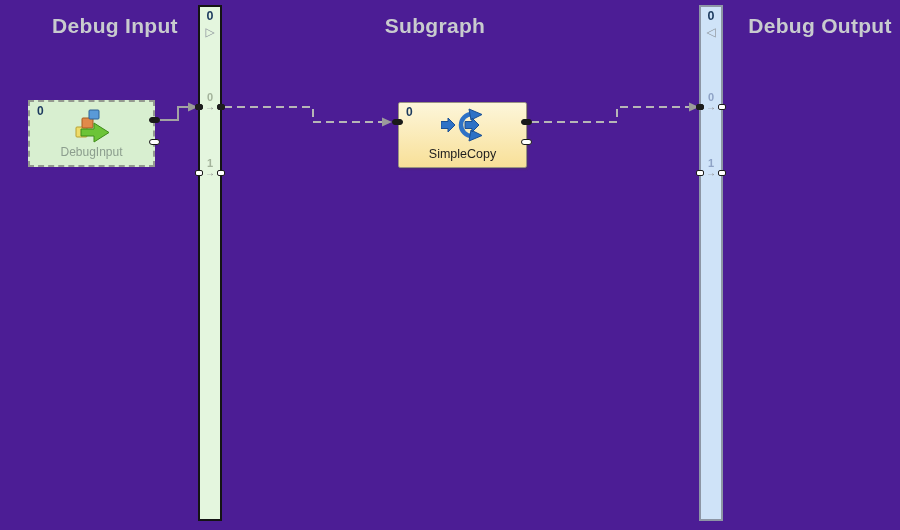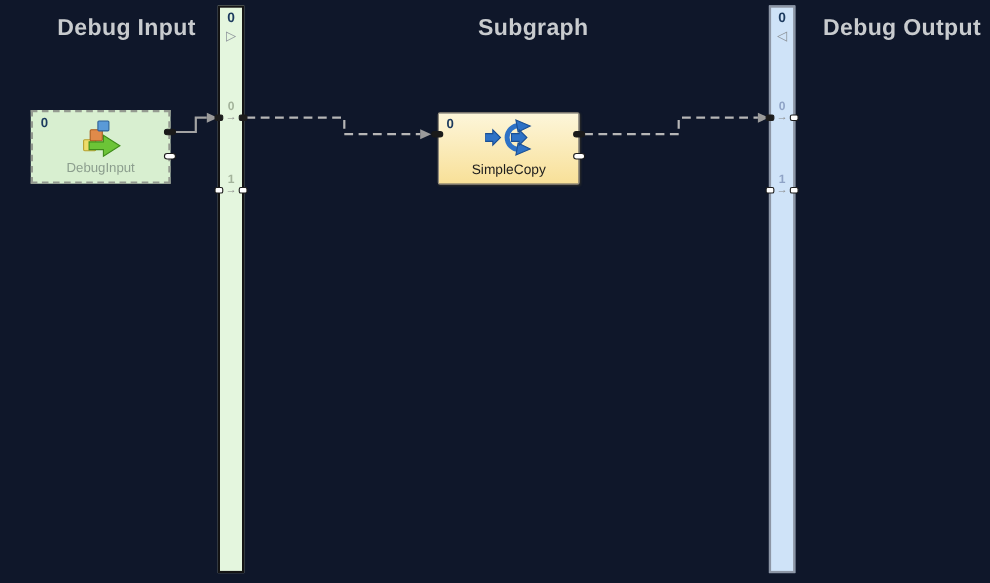--- a/index.html
+++ b/index.html
@@ -1,25 +1,25 @@
 <!DOCTYPE html>
 <html><head>
 <meta charset="utf-8">
 <style>
   html,body { margin:0; padding:0; background:#ffffff; }
   #canvas {
-    position:relative; width:900px; height:530px; background:#0f172a;
+    position:relative; width:900px; height:530px; background:#4c1d95;
     font-family:"Liberation Sans", sans-serif; overflow:hidden;
   }
   .hdr {
     position:absolute; top:14px; font-size:21px; font-weight:bold;
     color:#c8cbce; text-align:center; letter-spacing:.3px; white-space:nowrap;
   }
   #hdr-debug-input  { left:30px;  width:170px; }
-  #hdr-subgraph     { left:335px; width:200px;text-align:right; }
+  #hdr-subgraph     { left:335px; width:200px; }
   #hdr-debug-output { left:728px; width:184px; }
 
   .wires { position:absolute; left:0; top:0; }
 
   .bar { position:absolute; top:5px; width:20px; height:512px; border:2px solid; box-sizing:content-box; }
   #input-bar  { left:198px; background:#e4f6de; border-color:#141414; }
   #output-bar { left:699px; background:#cfe3f8; border-color:#8d96a5; }
   .bar-index {
     position:absolute; top:2px; left:0; width:100%; text-align:center;
     font-size:12.5px; font-weight:bold; color:#1c3a5e;

